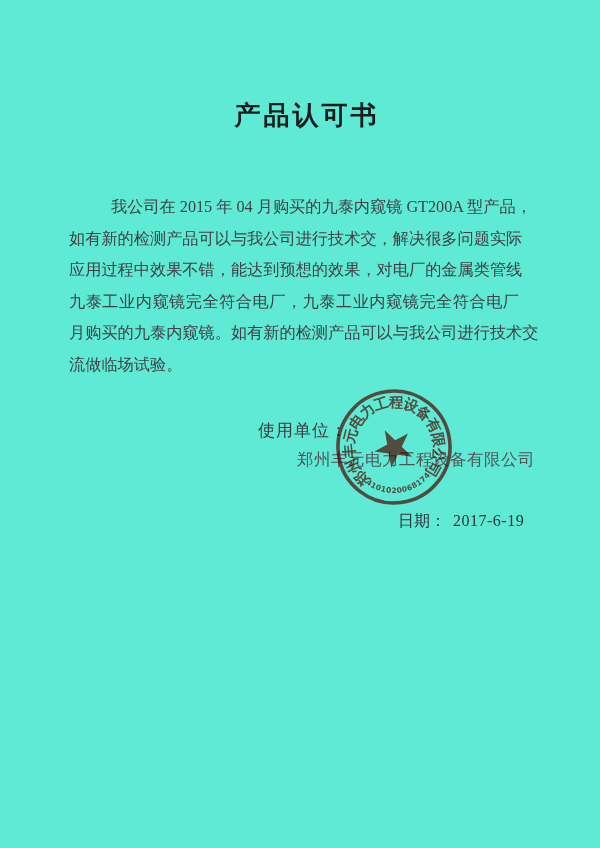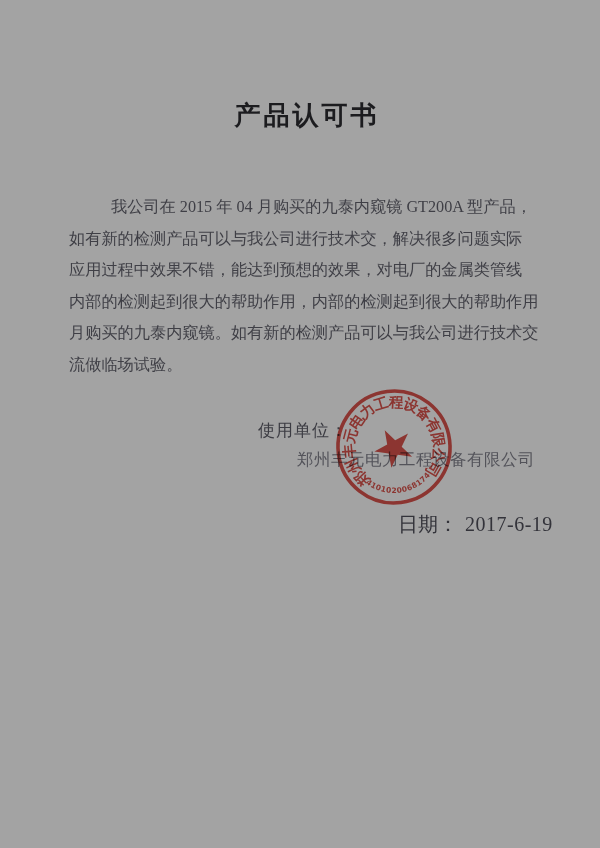--- a/index.html
+++ b/index.html
@@ -1,19 +1,19 @@
 <!DOCTYPE html>
 <html lang="zh"><head>
 <meta charset="utf-8">
 <style>
   html,body{margin:0;padding:0;background:#ffffff;}
   .page{
     position:relative;
     width:600px;height:848px;
-    background:#a3a3a3;
+    background:#5eead4;
     overflow:hidden;
     font-family:"Liberation Serif","DejaVu Serif",serif;
   }
   .doc-title{
     position:absolute;
     top:98px;left:0;width:600px;
     text-align:center;
     padding-left:14px;
     box-sizing:border-box;
     font-size:26px;
@@ -48,21 +48,21 @@
     position:absolute;
     left:297px;top:449px;
     font-size:16.5px;
     color:#53535a;
     letter-spacing:0.5px;
     white-space:nowrap;
   }
   .date-line{
     position:absolute;
     left:398px;top:511px;
-    font-size:20px;
+    font-size:16px;
     color:#33333a;
   }
   .date-line .date-value{ margin-left:7px; letter-spacing:0.5px; }
   .seal{
     position:absolute;
     left:331px;top:384px;
     width:126px;height:126px;
     mix-blend-mode:multiply;
     opacity:0.92;
   }
@@ -86,21 +86,21 @@
 <body>
 
 <div class="page">
 
   <div class="doc-title">产品认可书</div>
 
   <div class="body-block">
     <div class="body-line first">我公司在 2015 年 04 月购买的九泰内窥镜 GT200A 型产品，</div>
     <div class="body-line">如有新的检测产品可以与我公司进行技术交，解决很多问题实际</div>
     <div class="body-line">应用过程中效果不错，能达到预想的效果，对电厂的金属类管线</div>
-    <div class="body-line">内部的检测起到很大的帮助作用，内部的检测起到很大的帮助作用</div>
+    <div class="body-line">九泰工业内窥镜完全符合电厂，九泰工业内窥镜完全符合电厂</div>
     <div class="body-line">月购买的九泰内窥镜。如有新的检测产品可以与我公司进行技术交</div>
     <div class="body-line last">流做临场试验。</div>
   </div>
 
   <div class="sig-label">使用单位：</div>
 
   <div class="company-name">郑州丰元电力工程设备有限公司</div>
 
   <div class="seal">
     <svg viewBox="0 0 126 126" xmlns="http://www.w3.org/2000/svg">

